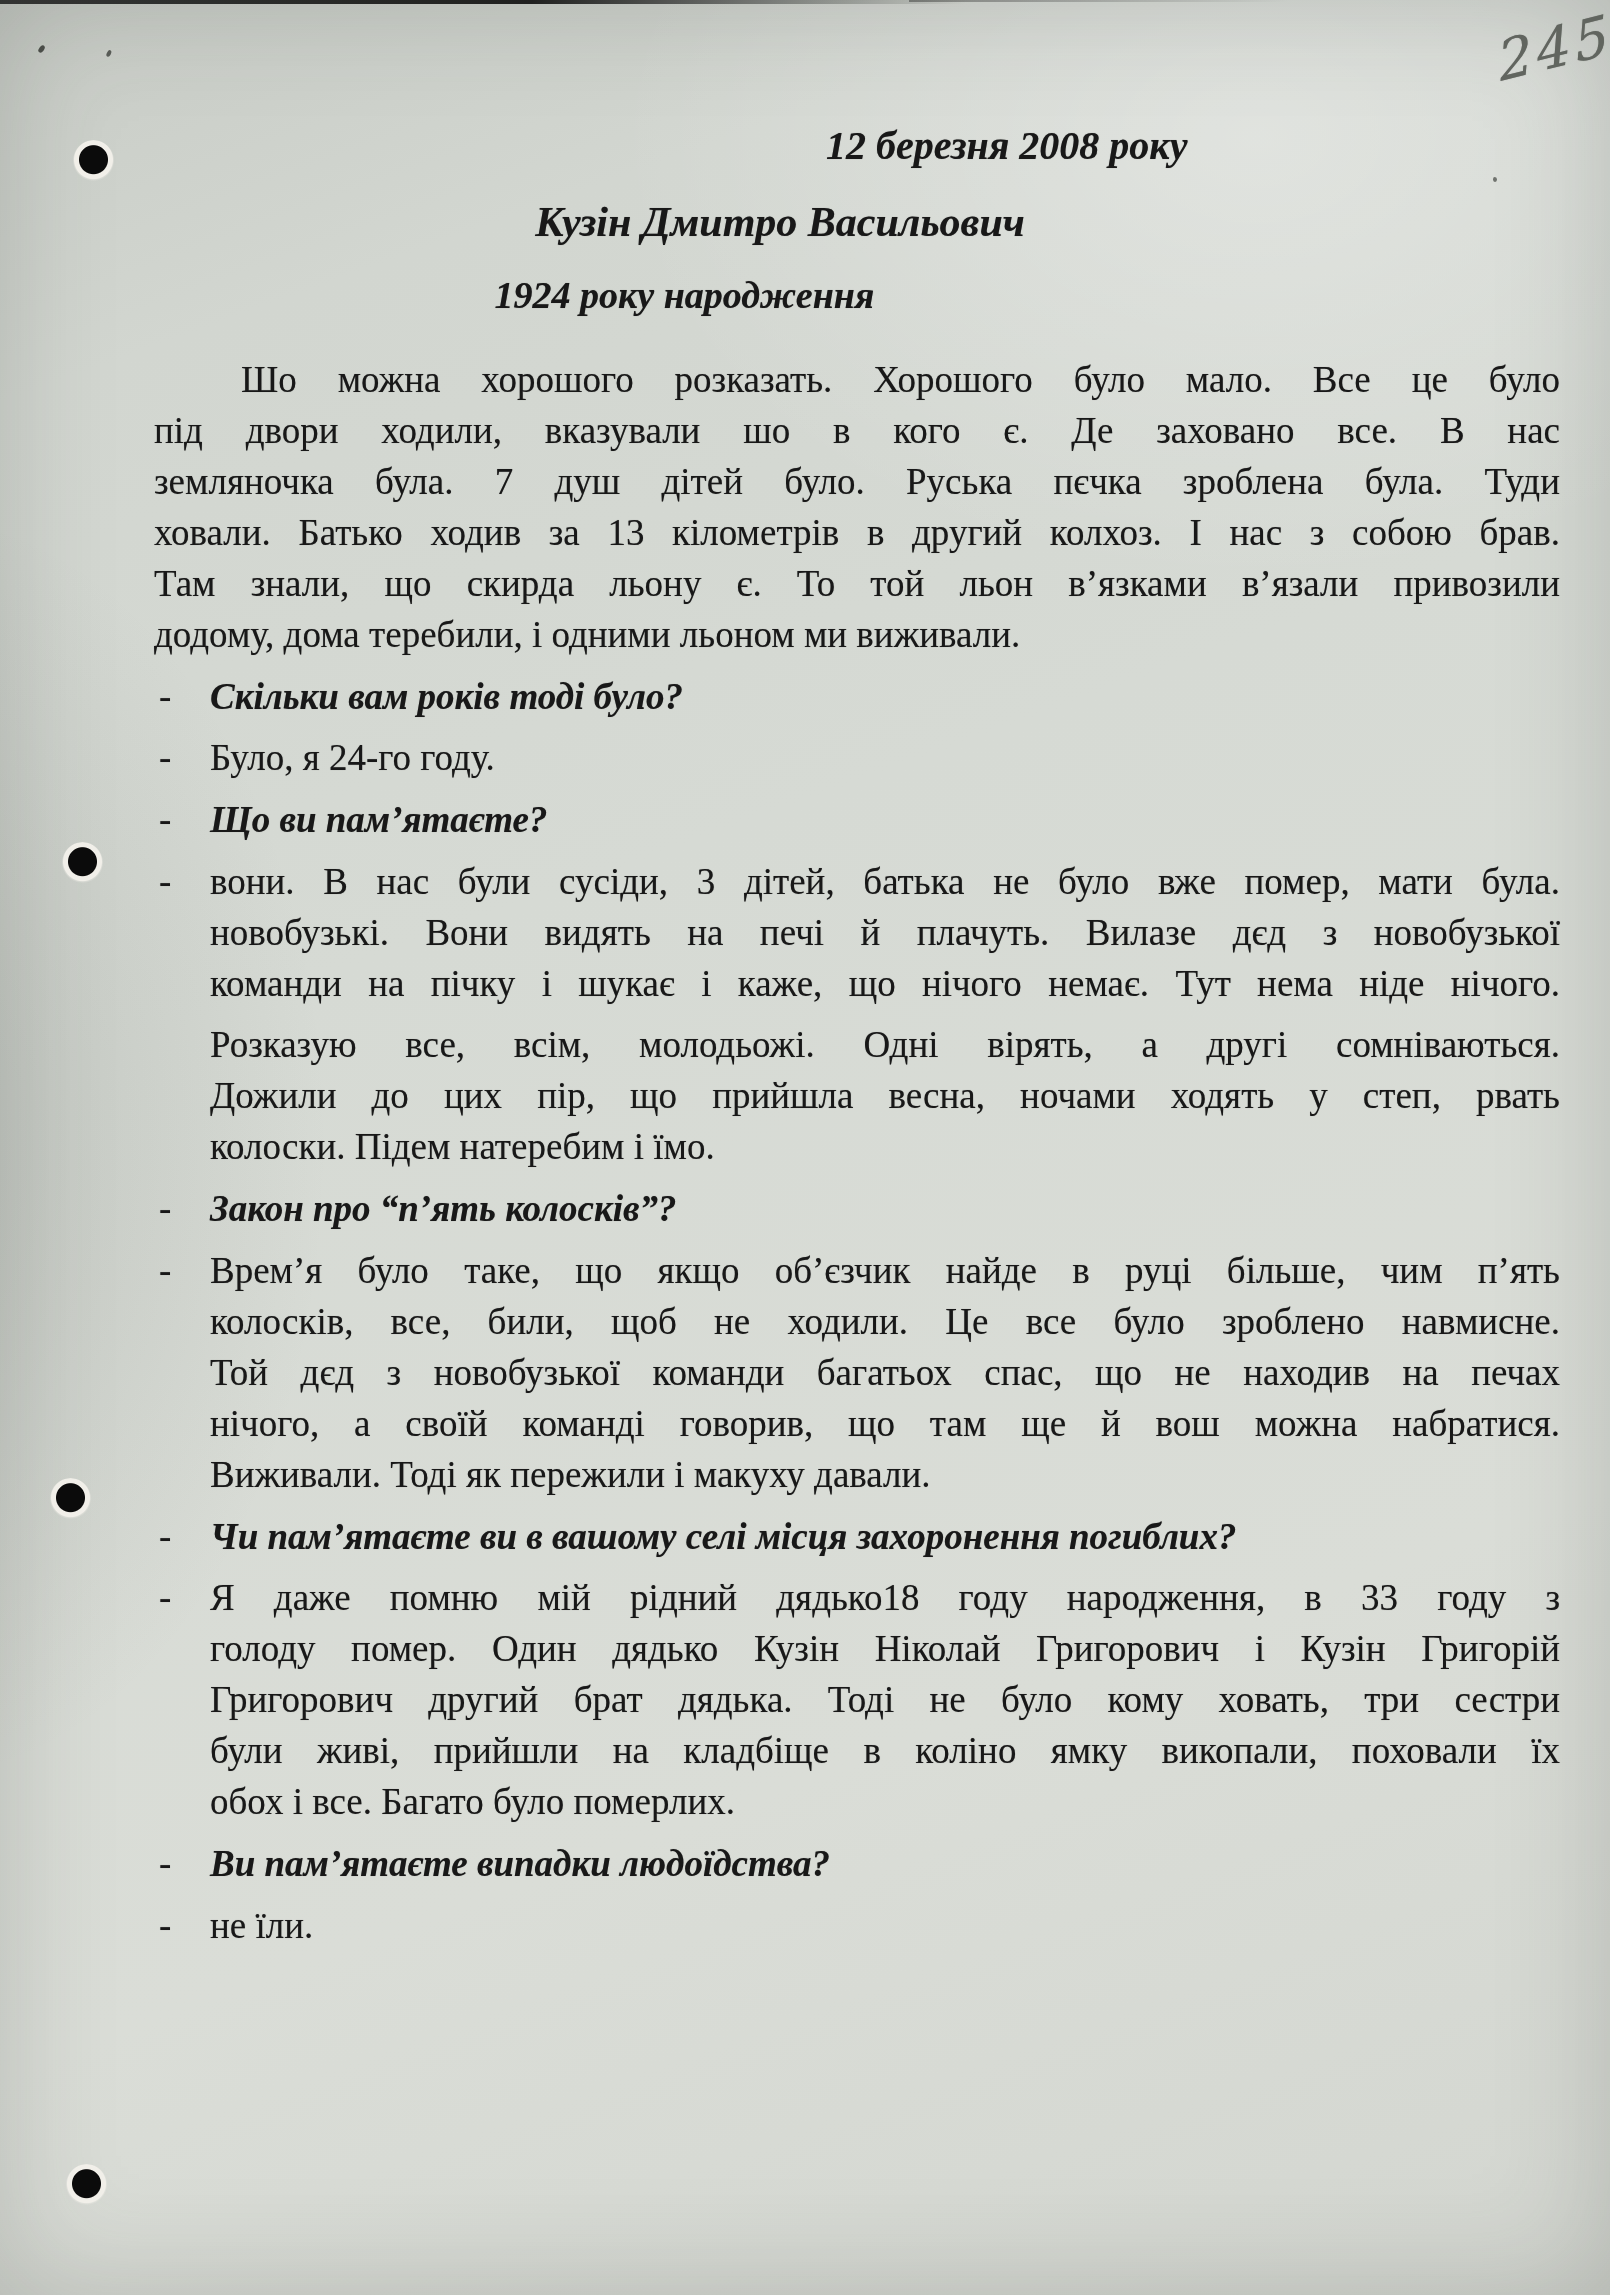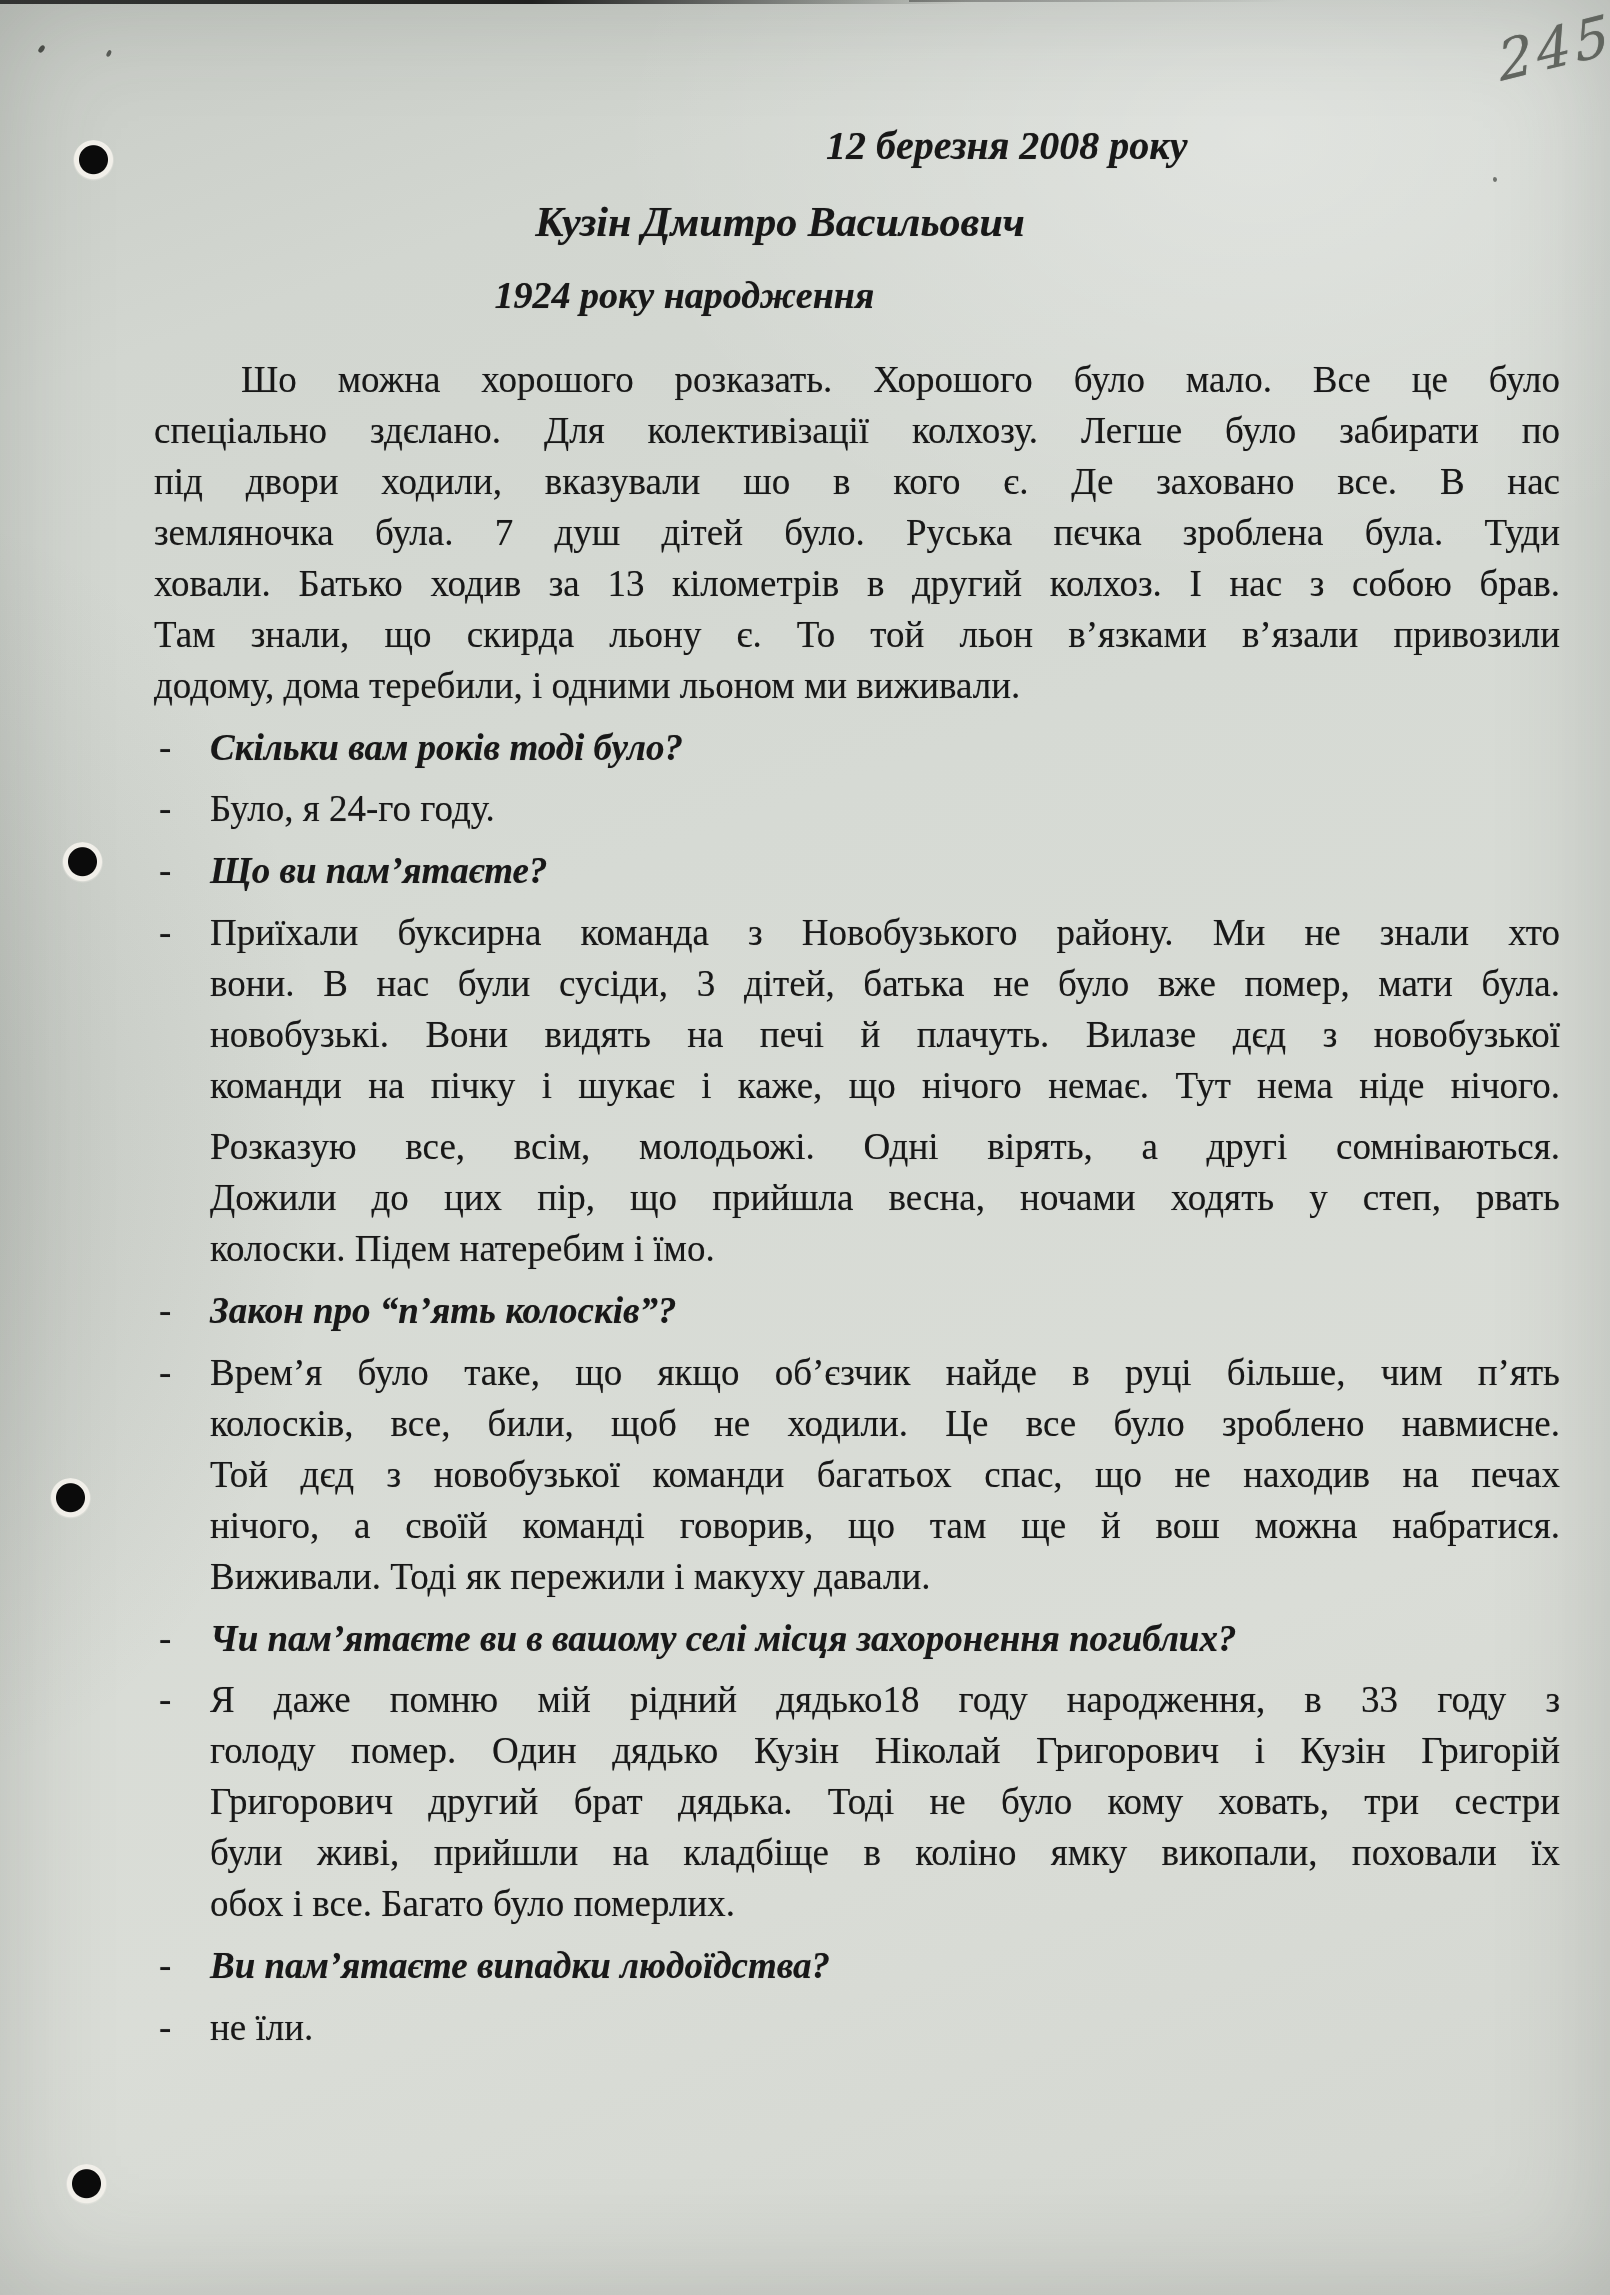--- a/index.html
+++ b/index.html
@@ -101,42 +101,40 @@
 
   <div class="hdr hdr-date">12 березня 2008 року</div>
 
   <div class="hdr hdr-name">Кузін Дмитро Васильович</div>
 
   <div class="hdr hdr-birth">1924 року народження</div>
 
   <div class="doc-body" id="doc-body">
       <div class="block paragraph">
         <div class="line">Шо можна хорошого розказать. Хорошого було мало. Все це було</div>
-        <div class="line">спеціально здєлано. Для колективізації колхозу. Легше було забирати по</div>
         <div class="line">під двори ходили, вказували шо в кого є. Де заховано все. В нас</div>
         <div class="line">земляночка була. 7 душ дітей було. Руська пєчка зроблена була. Туди</div>
         <div class="line">ховали. Батько ходив за 13 кілометрів в другий колхоз. І нас з собою брав.</div>
         <div class="line">Там знали, що скирда льону є. То той льон в’язками в’язали привозили</div>
         <div class="line last">додому, дома теребили, і одними льоном ми виживали.</div>
       </div>
       <div class="block question">
         <span class="dash">-</span>
         <div class="line last">Скільки вам років тоді було?</div>
       </div>
       <div class="block answer">
         <span class="dash">-</span>
         <div class="line last">Було, я 24-го году.</div>
       </div>
       <div class="block question">
         <span class="dash">-</span>
         <div class="line last">Що ви пам’ятаєте?</div>
       </div>
       <div class="block answer">
         <span class="dash">-</span>
-        <div class="line">Приїхали буксирна команда з Новобузького району. Ми не знали хто</div>
         <div class="line">вони. В нас були сусіди, 3 дітей, батька не було вже помер, мати була.</div>
         <div class="line">новобузькі. Вони видять на печі й плачуть. Вилазе дєд з новобузької</div>
         <div class="line">команди на пічку і шукає і каже, що нічого немає. Тут нема ніде нічого.</div>
       </div>
       <div class="block continuation">
         <div class="line">Розказую все, всім, молодьожі. Одні вірять, а другі сомніваються.</div>
         <div class="line">Дожили до цих пір, що прийшла весна, ночами ходять у степ, рвать</div>
         <div class="line last">колоски. Підем натеребим і їмо.</div>
       </div>
       <div class="block question">

